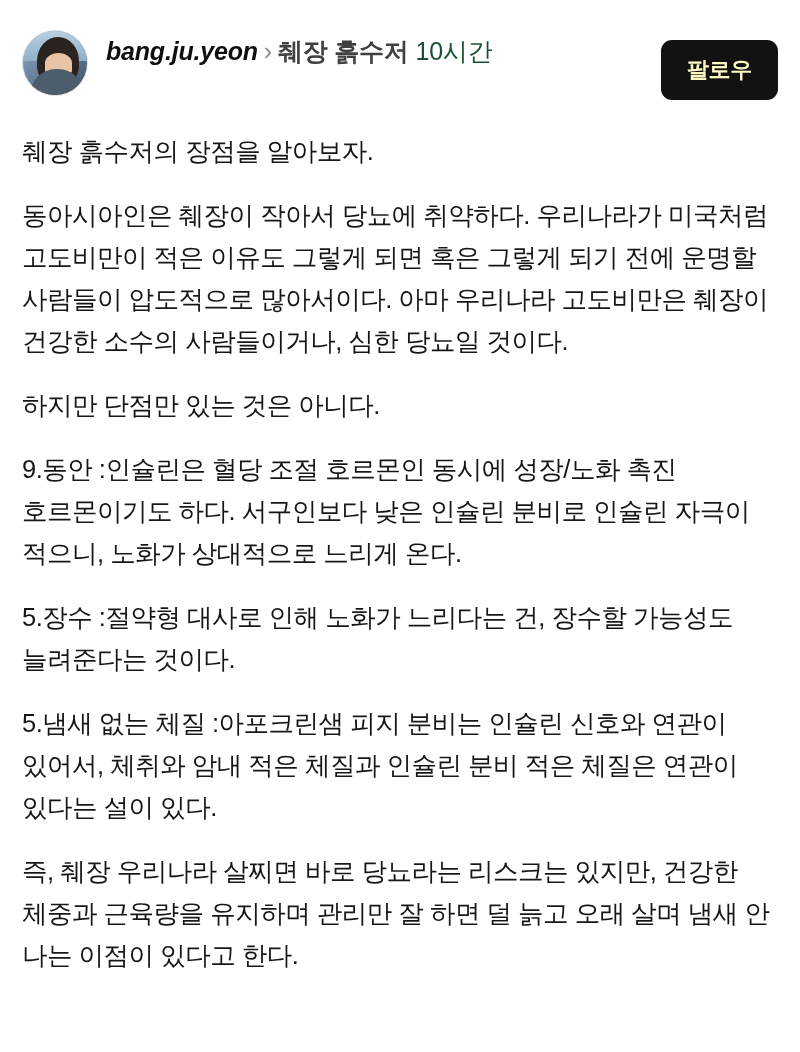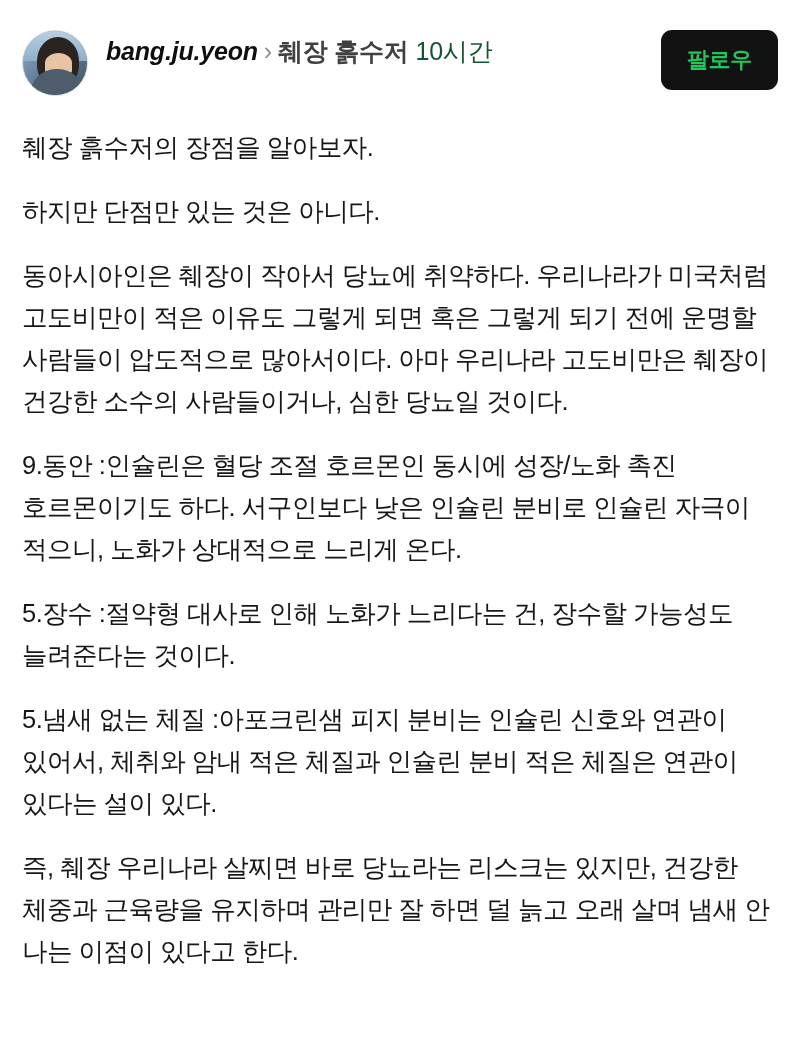--- a/index.html
+++ b/index.html
@@ -99,22 +99,23 @@
     font-weight: bold;
     color: #404040;
     text-align: right;
   }
   .time {
     color: #14532d;
     font-weight: normal;
   }
   .follow-btn {
     flex: 0 0 auto;
+    margin-top: 10px;
     background: #121212;
-    color: #22c55e;
+    color: #fef9c3;
     border: none;
     border-radius: 11px;
     font-size: 22px;
     font-weight: bold;
     font-family: "Liberation Sans", sans-serif;
     padding: 15px 26px;
     cursor: pointer;
     letter-spacing: -0.3px;
   }
 
@@ -150,21 +151,21 @@
       <div class="head-line">
         <span class="username">bang.ju.yeon</span><span class="sep">›</span><span class="audio-title">췌장 흙수저</span> <span class="time">10시간</span>
       </div>
     </div>
 
     <button class="follow-btn">팔로우</button>
   </div>
 
   <div class="content">
     <p class="para">췌장 흙수저의 장점을 알아보자.</p>
+    <p class="para">동아시아인은 췌장이 작아서 당뇨에 취약하다. 우리나라가 미국처럼 고도비만이 적은 이유도 그렇게 되면 혹은 그렇게 되기 전에 운명할 사람들이 압도적으로 많아서이다. 아마 우리나라 고도비만은 췌장이 건강한 소수의 사람들이거나, 심한 당뇨일 것이다.</p>
     <p class="para">하지만 단점만 있는 것은 아니다.</p>
-    <p class="para">동아시아인은 췌장이 작아서 당뇨에 취약하다. 우리나라가 미국처럼 고도비만이 적은 이유도 그렇게 되면 혹은 그렇게 되기 전에 운명할 사람들이 압도적으로 많아서이다. 아마 우리나라 고도비만은 췌장이 건강한 소수의 사람들이거나, 심한 당뇨일 것이다.</p>
     <p class="para">9.동안 :인슐린은 혈당 조절 호르몬인 동시에 성장/노화 촉진 호르몬이기도 하다. 서구인보다 낮은 인슐린 분비로 인슐린 자극이 적으니, 노화가 상대적으로 느리게 온다.</p>
     <p class="para">5.장수 :절약형 대사로 인해 노화가 느리다는 건, 장수할 가능성도 늘려준다는 것이다.</p>
     <p class="para">5.냄새 없는 체질 :아포크린샘 피지 분비는 인슐린 신호와 연관이 있어서, 체취와 암내 적은 체질과 인슐린 분비 적은 체질은 연관이 있다는 설이 있다.</p>
     <p class="para">즉, 췌장 우리나라 살찌면 바로 당뇨라는 리스크는 있지만, 건강한 체중과 근육량을 유지하며 관리만 잘 하면 덜 늙고 오래 살며 냄새 안 나는 이점이 있다고 한다.</p>
   </div>
 
 </div>
 
 </body></html>

